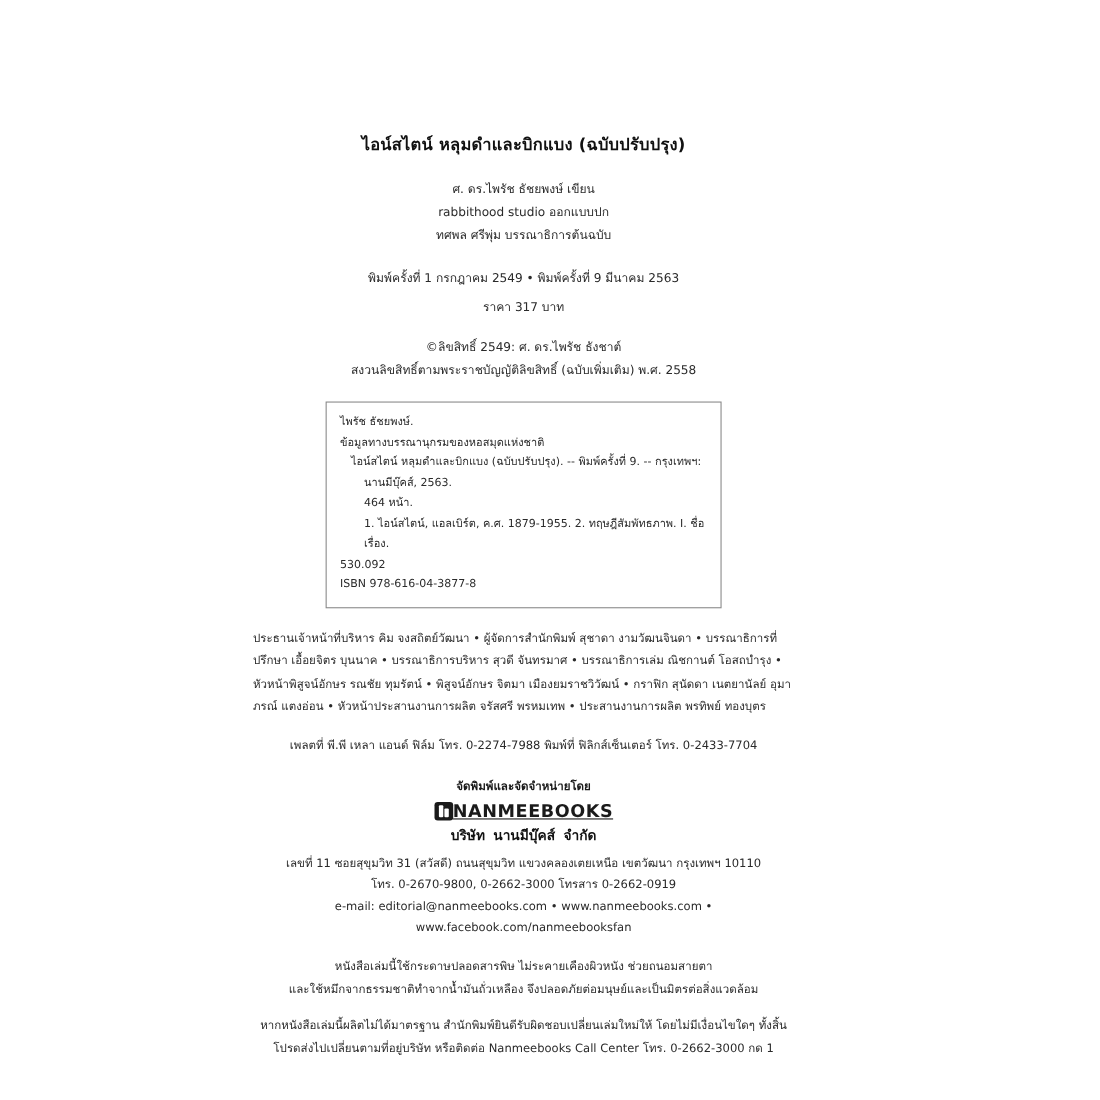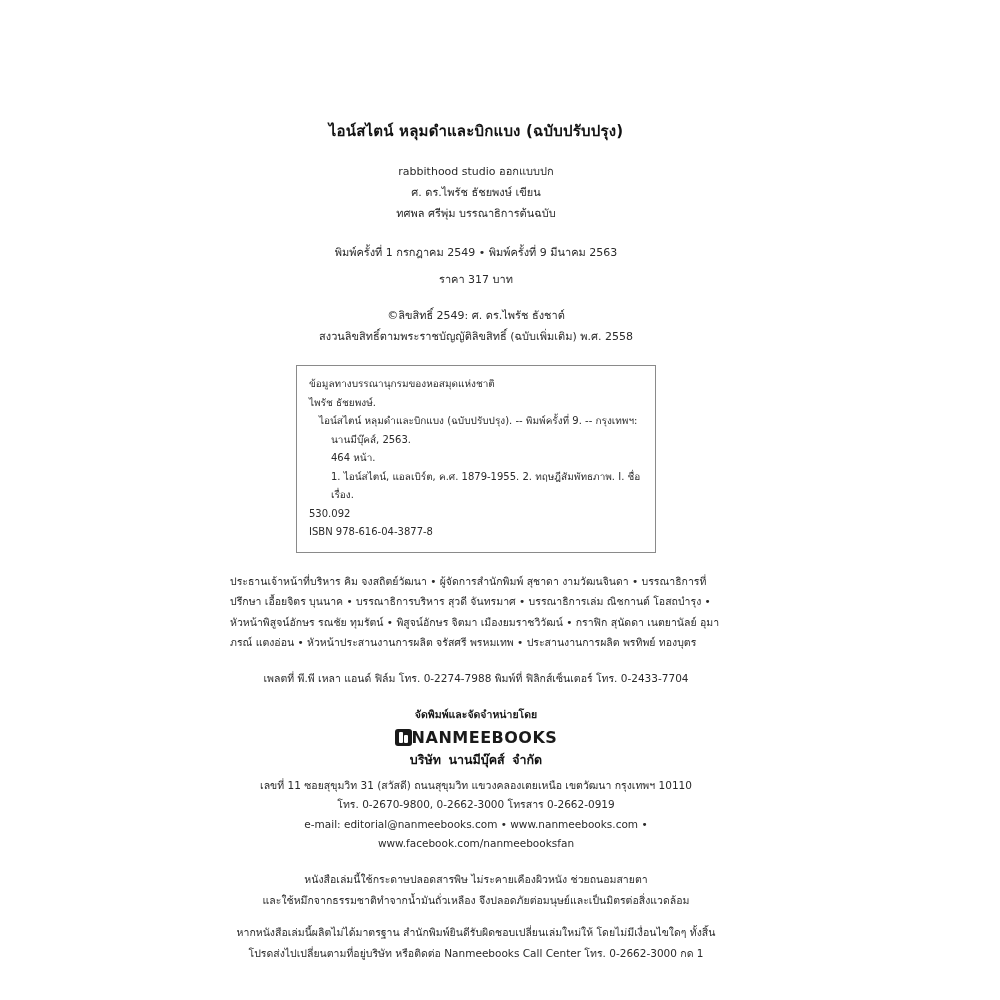--- a/index.html
+++ b/index.html
@@ -87,20 +87,21 @@
     font-weight: bold;
     color: #1a1a1a;
     margin-bottom: 5px;
   }
   .logo-row {
     display: flex;
     align-items: center;
     justify-content: center;
     gap: 0;
     margin-bottom: 3px;
+    text-decoration: underline;
   }
   .logo-mark {
     width: 17px;
     height: 17px;
     background: #1a1a1a;
     border-radius: 3px;
     position: relative;
     display: inline-block;
   }
   .logo-mark::before {
@@ -152,36 +153,36 @@
   }
 </style>
 </head>
 <body>
 
 <div class="page">
 
   <div class="title">ไอน์สไตน์ หลุมดำและบิกแบง (ฉบับปรับปรุง)</div>
 
   <div class="credits">
+    <div>ศ. ดร.ไพรัช ธัชยพงษ์ เขียน</div>
     <div>rabbithood studio ออกแบบปก</div>
-    <div>ศ. ดร.ไพรัช ธัชยพงษ์ เขียน</div>
     <div>ทศพล ศรีพุ่ม บรรณาธิการต้นฉบับ</div>
   </div>
 
   <div class="print-run">พิมพ์ครั้งที่ 1 กรกฎาคม 2549 • พิมพ์ครั้งที่ 9 มีนาคม 2563</div>
   <div class="price">ราคา 317 บาท</div>
 
   <div class="copyright">
     <div>©ลิขสิทธิ์ 2549: ศ. ดร.ไพรัช ธังชาต์</div>
     <div>สงวนลิขสิทธิ์ตามพระราชบัญญัติลิขสิทธิ์ (ฉบับเพิ่มเติม) พ.ศ. 2558</div>
   </div>
 
   <div class="cip-box">
+    <div>ไพรัช ธัชยพงษ์.</div>
     <div>ข้อมูลทางบรรณานุกรมของหอสมุดแห่งชาติ</div>
-    <div>ไพรัช ธัชยพงษ์.</div>
     <div class="ind1">ไอน์สไตน์ หลุมดำและบิกแบง (ฉบับปรับปรุง). -- พิมพ์ครั้งที่ 9. -- กรุงเทพฯ:</div>
     <div class="ind2">นานมีบุ๊คส์, 2563.</div>
     <div class="ind2">464 หน้า.</div>
     <div class="ind2">1. ไอน์สไตน์, แอลเบิร์ต, ค.ศ. 1879-1955. 2. ทฤษฎีสัมพัทธภาพ. I. ชื่อเรื่อง.</div>
     <div>530.092</div>
     <div>ISBN 978-616-04-3877-8</div>
   </div>
 
   <div class="staff">ประธานเจ้าหน้าที่บริหาร คิม จงสถิตย์วัฒนา • ผู้จัดการสำนักพิมพ์ สุชาดา งามวัฒนจินดา • บรรณาธิการที่ปรึกษา เอื้อยจิตร บุนนาค • บรรณาธิการบริหาร สุวดี จันทรมาศ • บรรณาธิการเล่ม ณิชกานต์ โอสถบำรุง • หัวหน้าพิสูจน์อักษร รณชัย ทุมรัตน์ • พิสูจน์อักษร จิตมา เมืองยมราชวิวัฒน์ • กราฟิก สุนัดดา เนตยานัลย์ อุมาภรณ์ แตงอ่อน • หัวหน้าประสานงานการผลิต จรัสศรี พรหมเทพ • ประสานงานการผลิต พรทิพย์ ทองบุตร</div>
 

